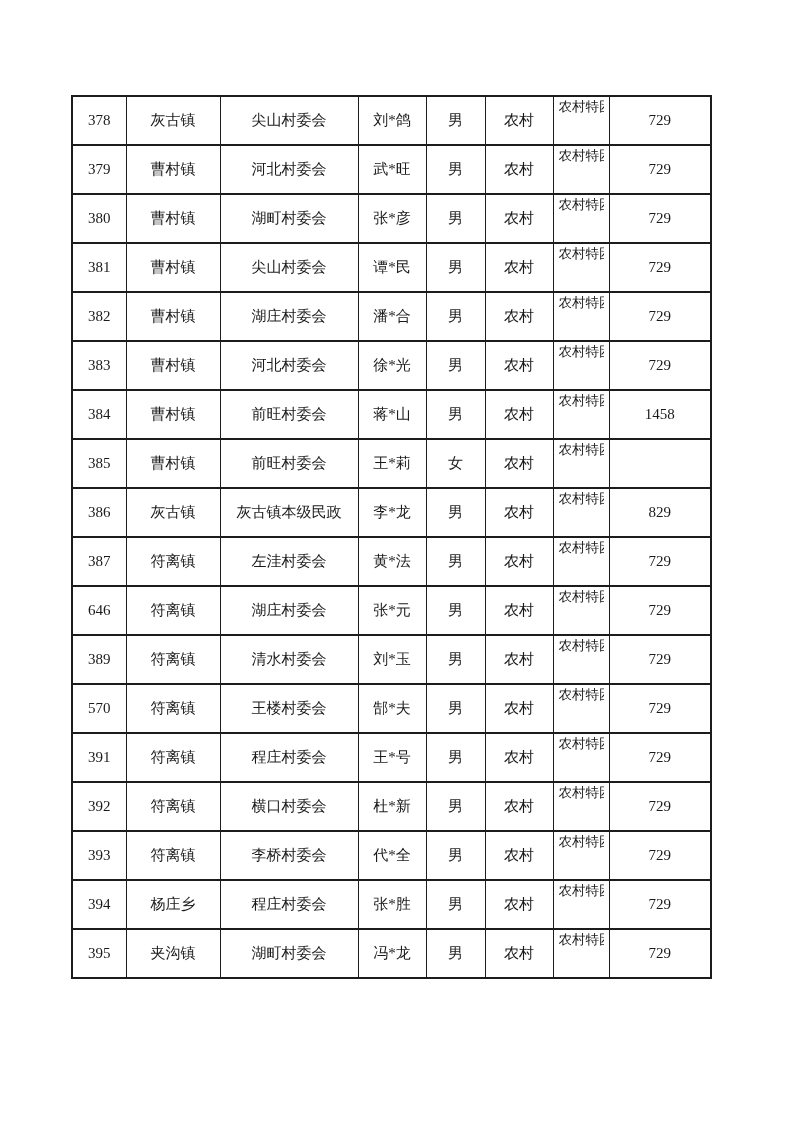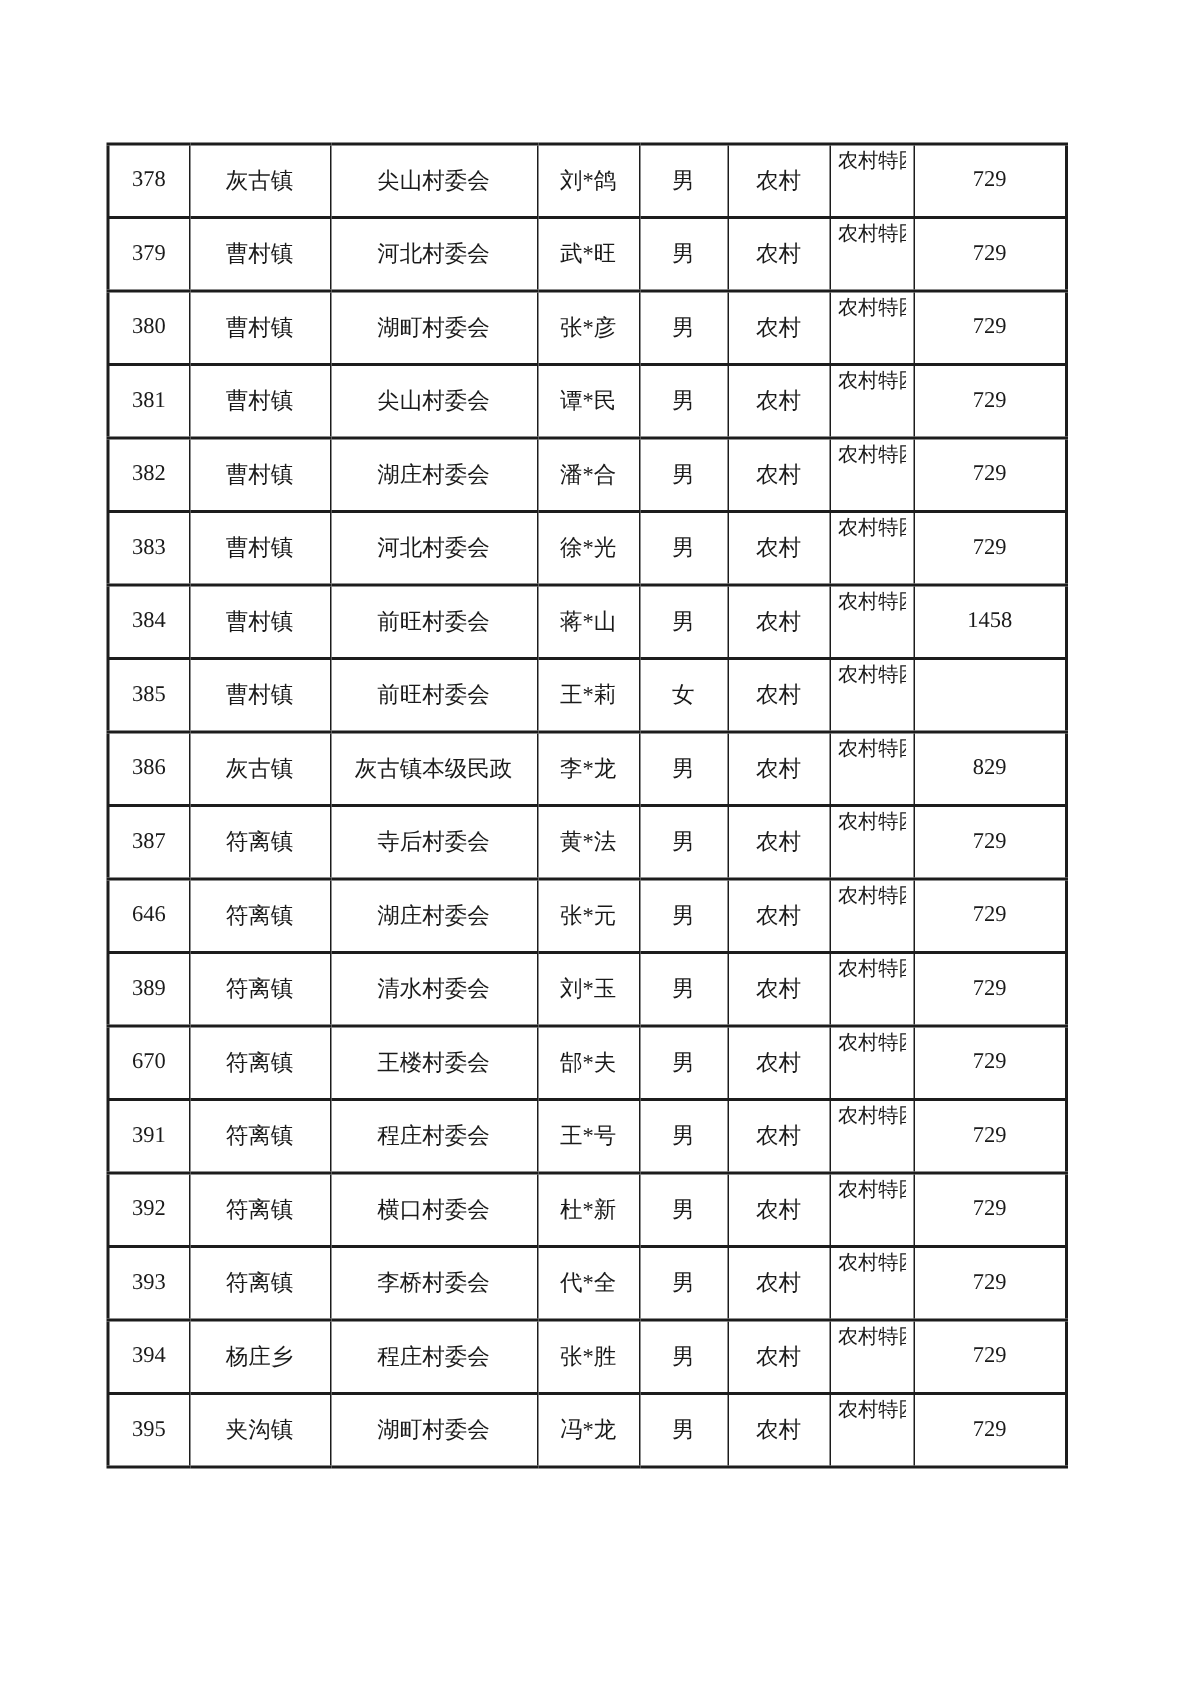--- a/index.html
+++ b/index.html
@@ -176,21 +176,21 @@
     <td>男</td>
     <td>农村</td>
     <td class="cell-category">
       <div class="cat-box">农村特困人员集中供养</div>
     </td>
     <td>829</td>
   </tr>
         <tr>
     <td>387</td>
     <td>符离镇</td>
-    <td>寺后村委会</td>
+    <td>左洼村委会</td>
     <td>黄*法</td>
     <td>男</td>
     <td>农村</td>
     <td class="cell-category">
       <div class="cat-box">农村特困人员分散供养</div>
     </td>
     <td>729</td>
   </tr>
         <tr>
     <td>646</td>
@@ -210,21 +210,21 @@
     <td>清水村委会</td>
     <td>刘*玉</td>
     <td>男</td>
     <td>农村</td>
     <td class="cell-category">
       <div class="cat-box">农村特困人员分散供养</div>
     </td>
     <td>729</td>
   </tr>
         <tr>
-    <td>670</td>
+    <td>570</td>
     <td>符离镇</td>
     <td>王楼村委会</td>
     <td>郜*夫</td>
     <td>男</td>
     <td>农村</td>
     <td class="cell-category">
       <div class="cat-box">农村特困人员分散供养</div>
     </td>
     <td>729</td>
   </tr>

